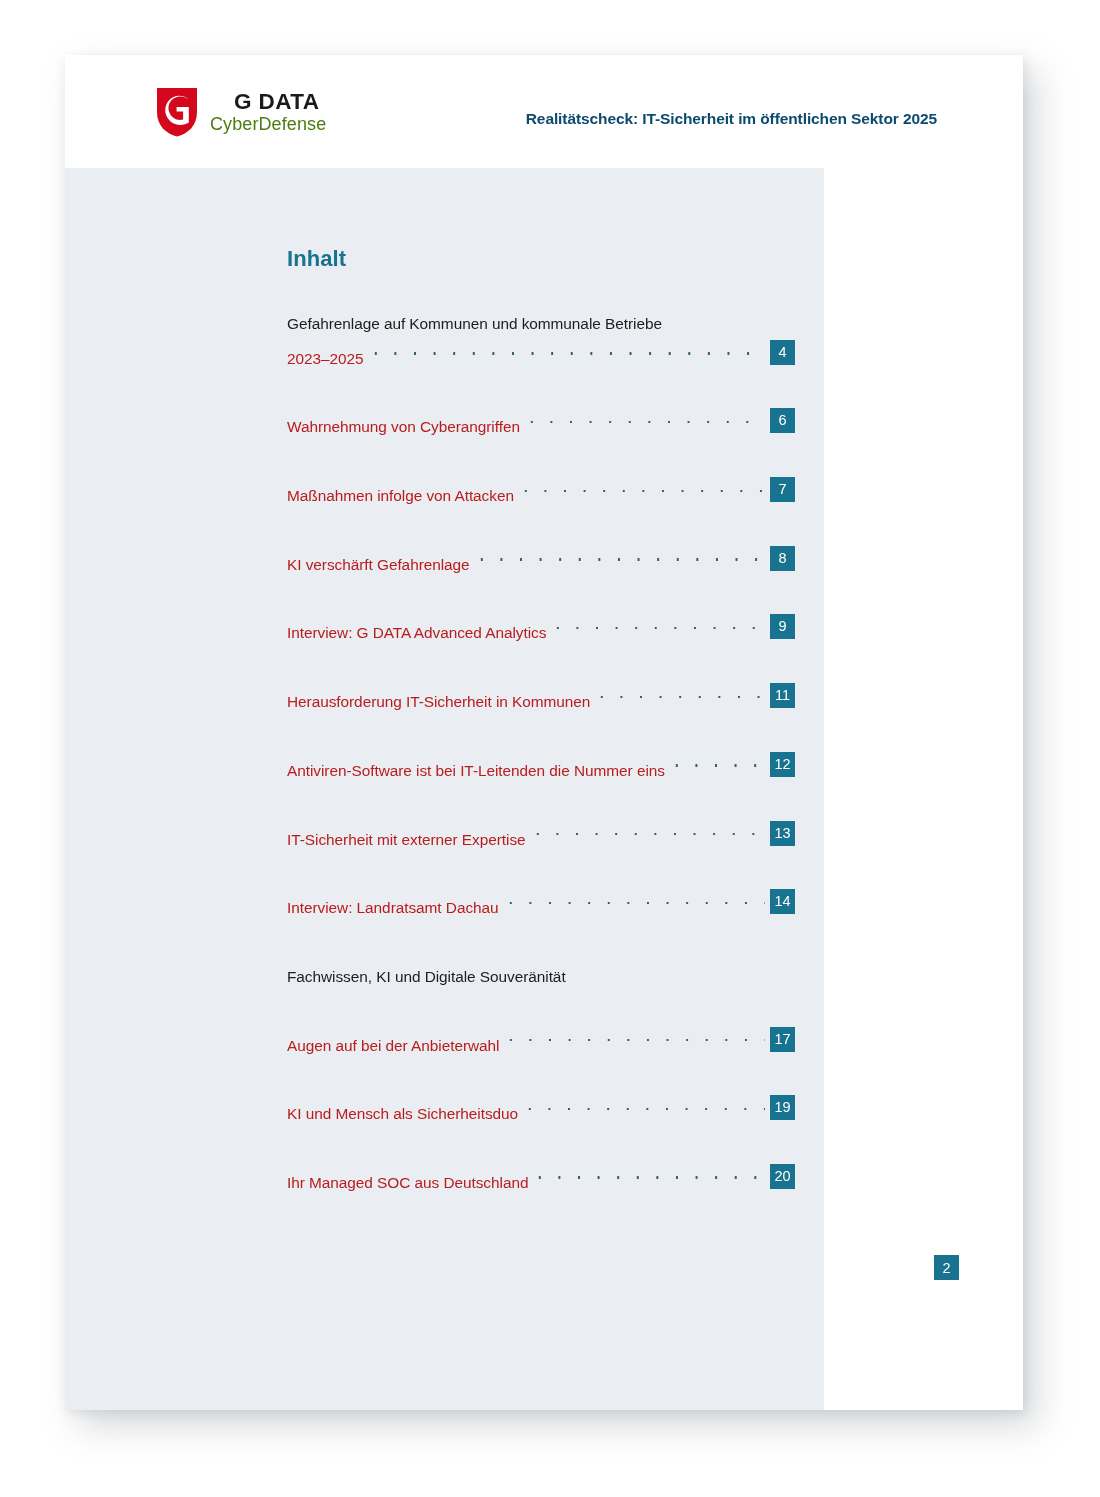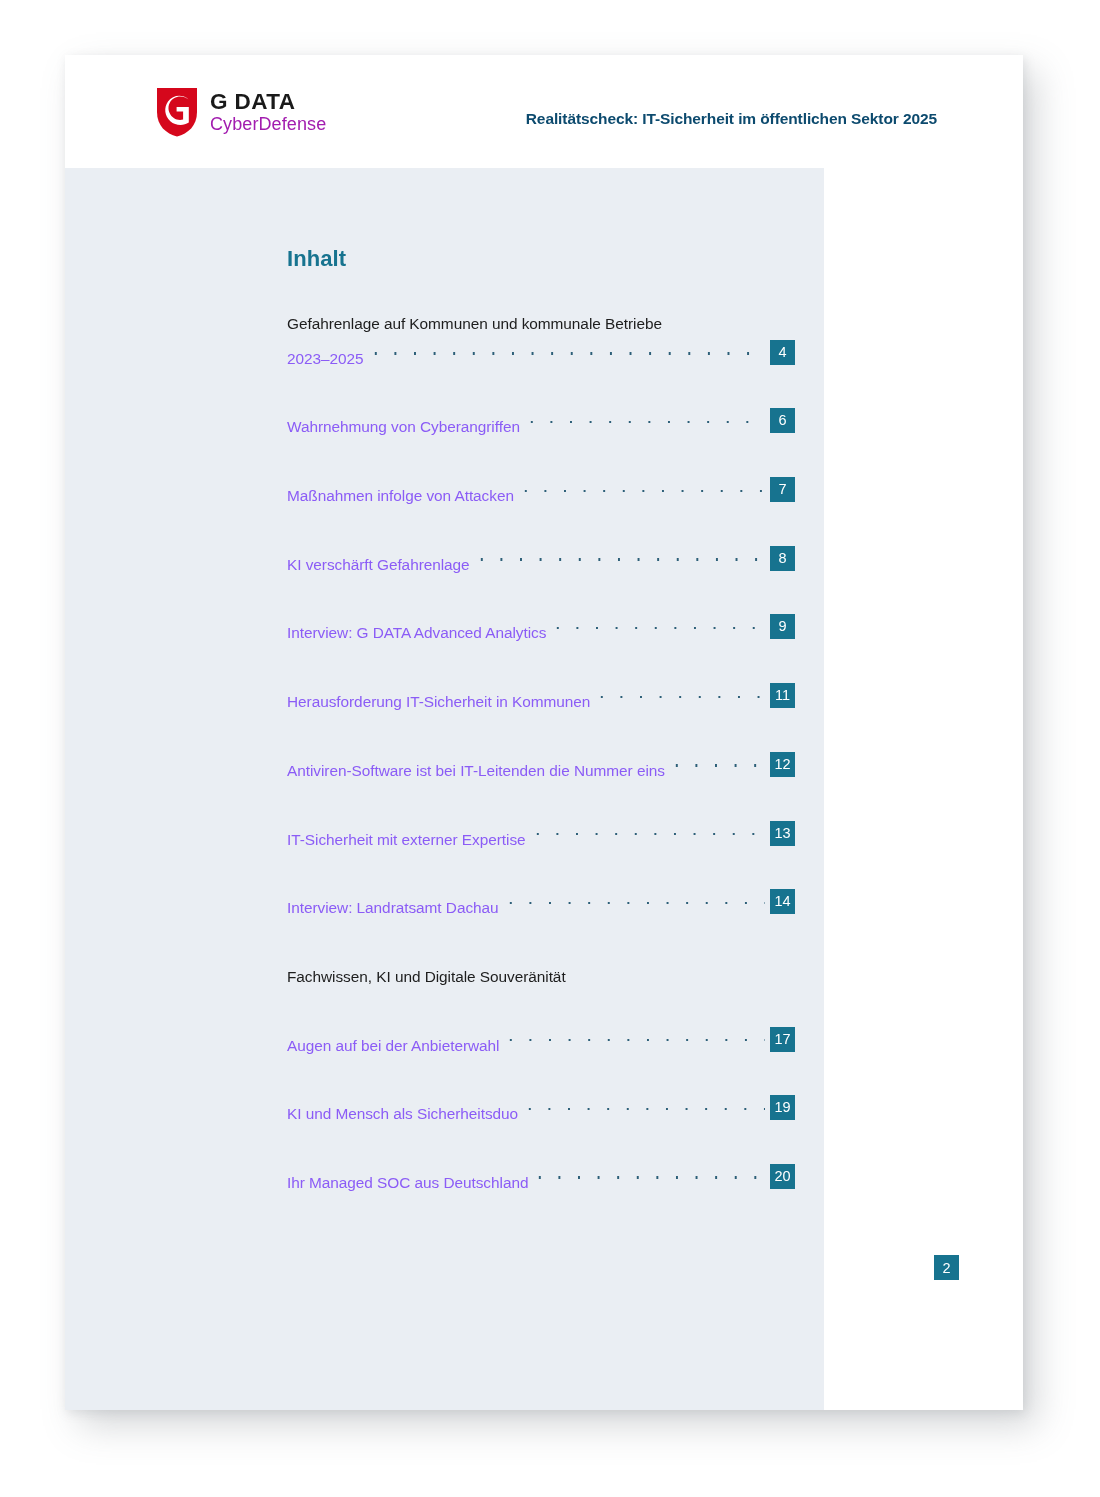--- a/index.html
+++ b/index.html
@@ -50,25 +50,26 @@
     display: flex;
     flex-direction: column;
     justify-content: center;
     line-height: 1.06;
   }
   #logo-gdata {
     font-size: 22.5px;
     font-weight: bold;
     color: #1a1a1a;
     letter-spacing: 0.4px;
+    margin-left: 24px;
   }
   #logo-cyberdefense {
     font-size: 18px;
     font-weight: normal;
-    color: #a21caf;
+    color: #4d7c0f;
     letter-spacing: 0.1px;
     margin-top: 1px;
   }
 
   #header-title {
     position: absolute;
     right: 86px;
     top: 55px;
     font-size: 15.5px;
     font-weight: bold;
@@ -121,21 +122,21 @@
     letter-spacing: -0.05px;
     white-space: nowrap;
   }
   .toc-line-main {
     display: flex;
     align-items: center;
     line-height: 23px;
   }
   .toc-text {
     font-size: 15.4px;
-    color: #8b5cf6;
+    color: #b91c1c;
     letter-spacing: -0.05px;
     white-space: nowrap;
     flex: 0 0 auto;
     margin-top: 12px;
   }
   .toc-leader {
     flex: 1 1 auto;
     margin: 0 2px 0 2px;
     height: 16px;
     position: relative;

